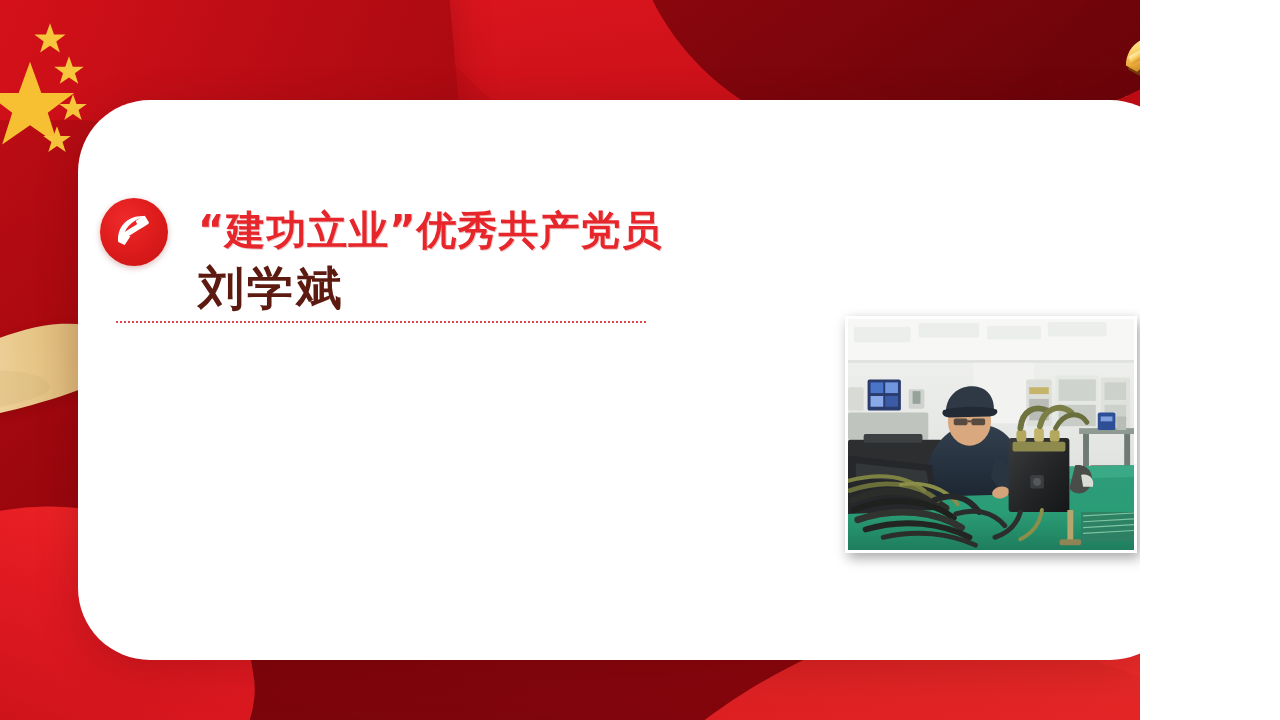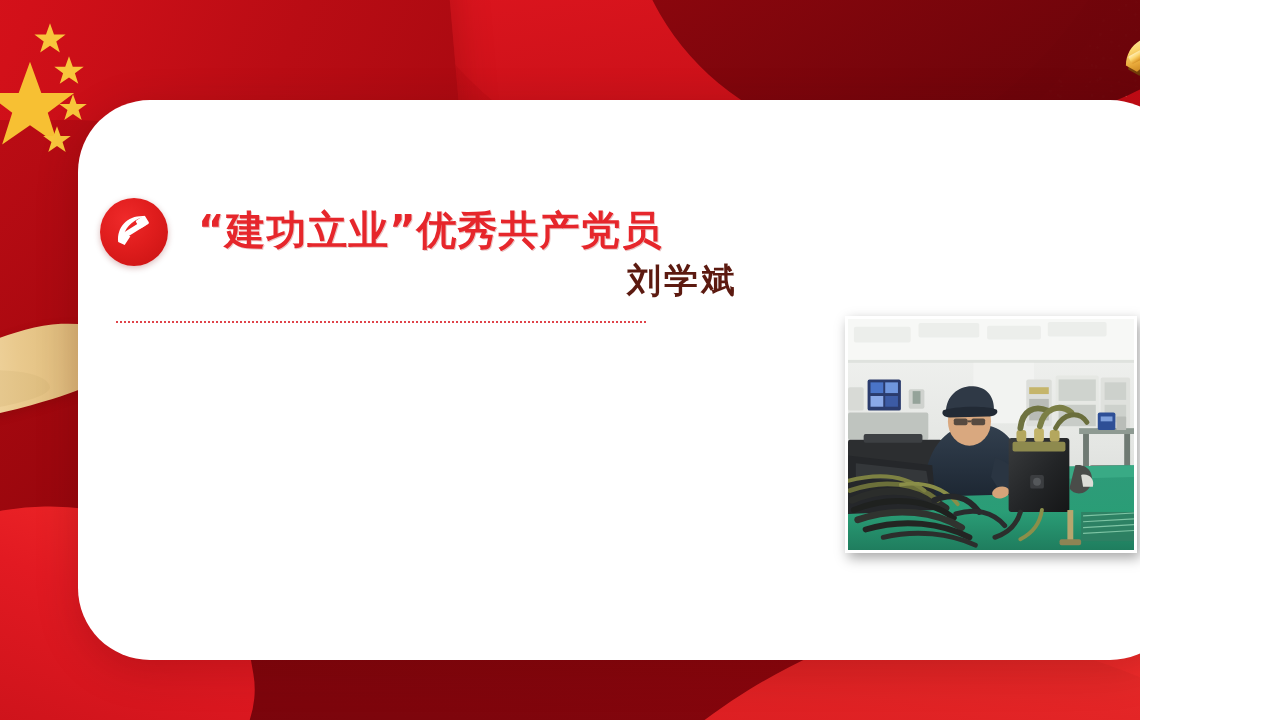--- a/index.html
+++ b/index.html
@@ -217,24 +217,24 @@
     font-size: 40px;
     letter-spacing: 1px;
     color: #e6262b;
     white-space: nowrap;
     text-shadow: 1px 1px 0 rgba(170,20,20,.25);
   }
   .title-name {
     position: absolute;
     left: 198px; top: 258px;
     width: 540px;
-    text-align: right;
+    text-align: left;
     font-family: "DejaVu Serif", "Liberation Serif", serif;
     font-weight: bold;
-    font-size: 34px;
+    font-size: 46px;
     letter-spacing: 3px;
     color: #5c1a10;
   }
 
   
   .divider {
     position: absolute;
     left: 116px; top: 321px;
     width: 530px; height: 0;
     border-top: 2px dotted #e0444a;

